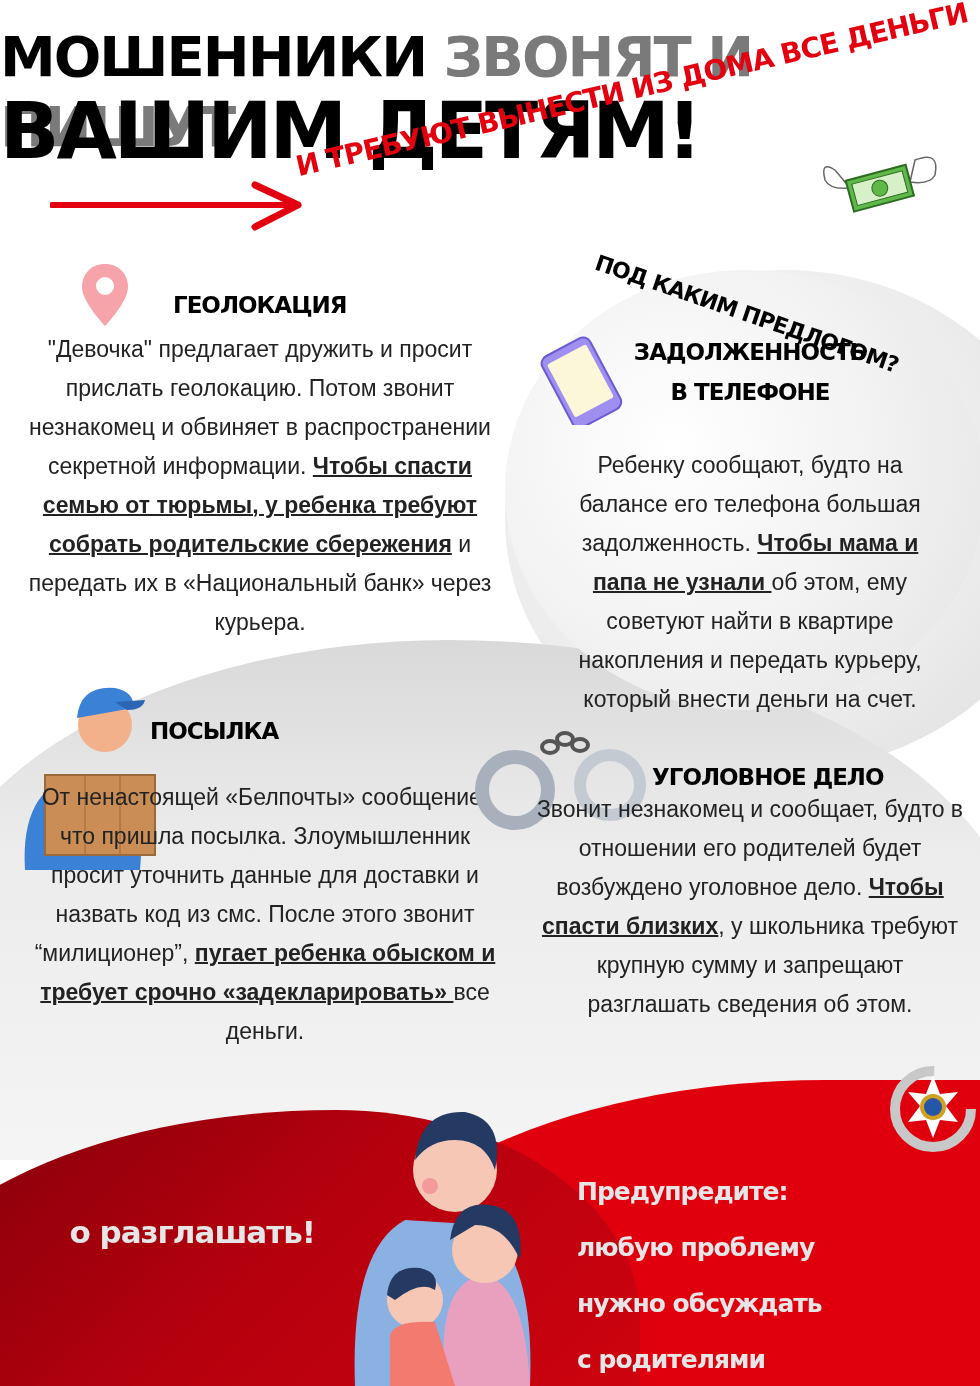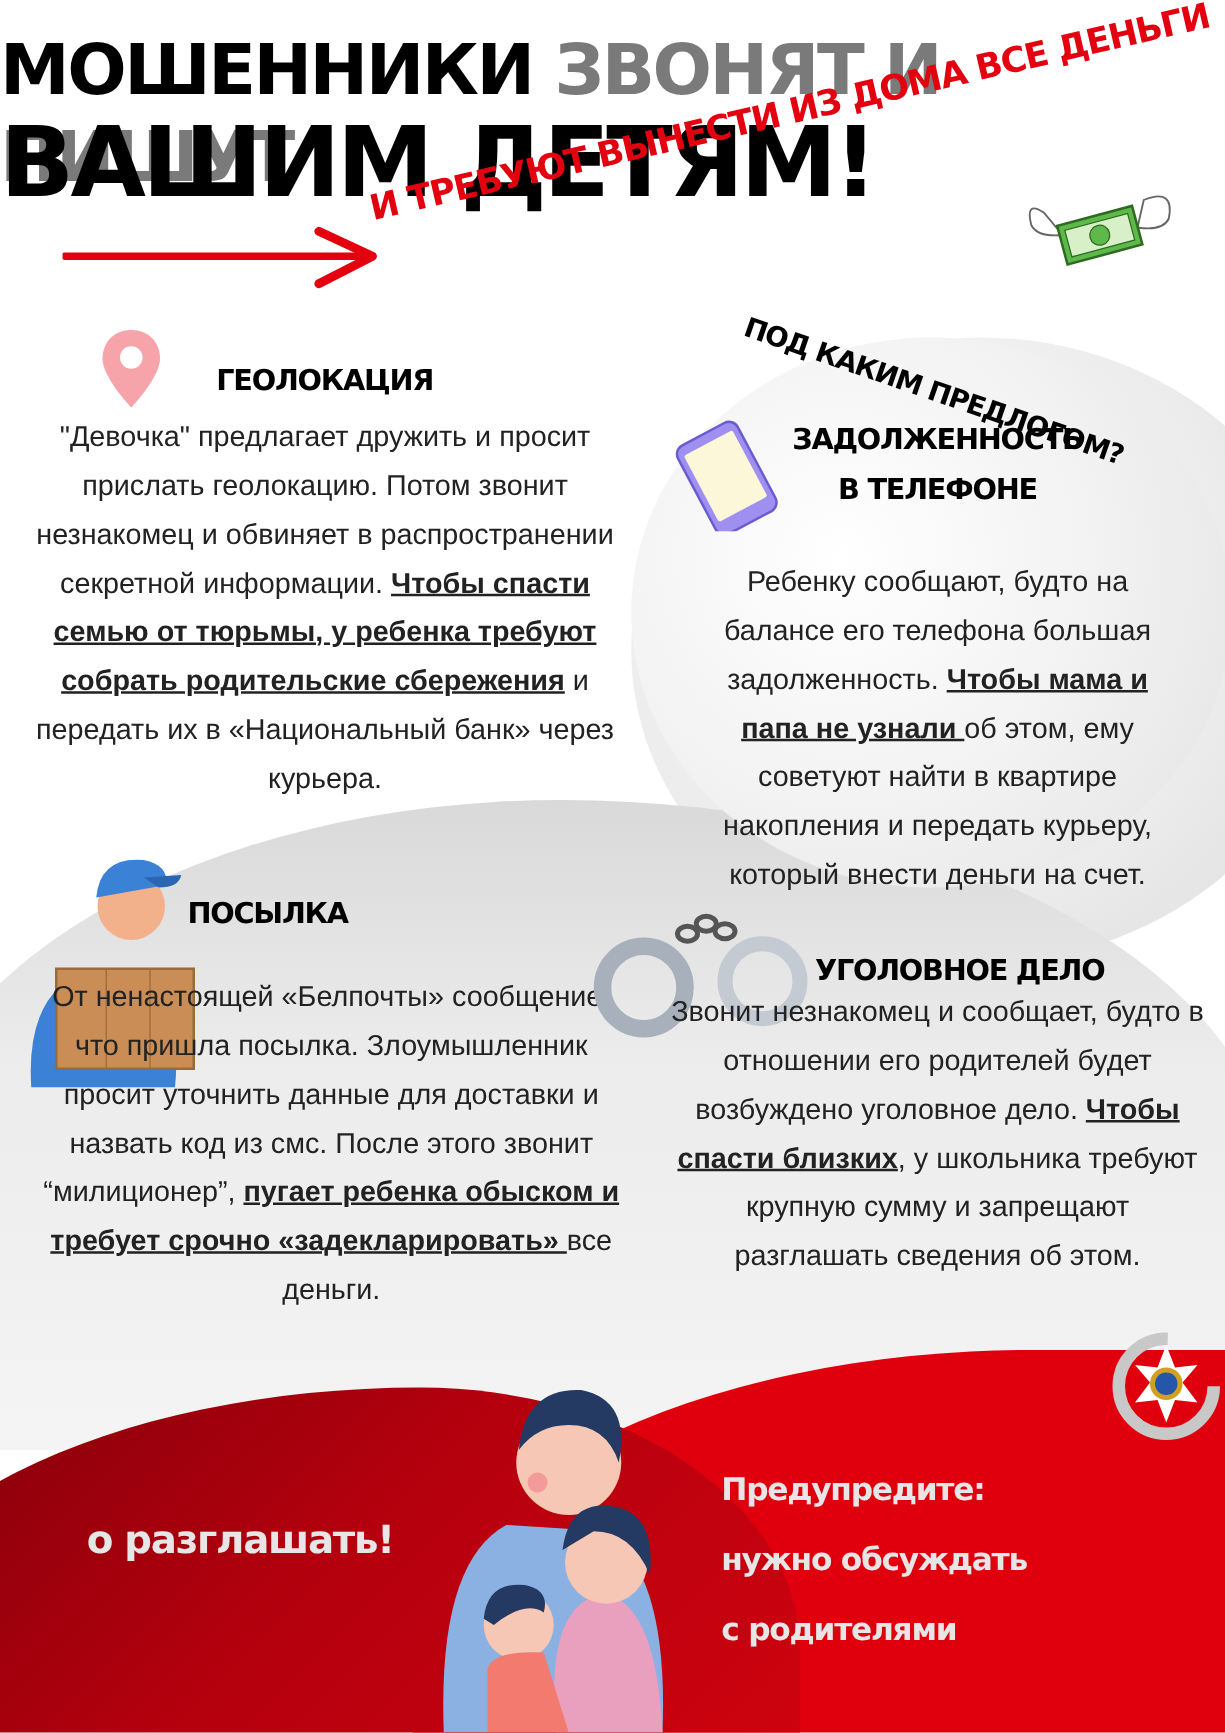--- a/index.html
+++ b/index.html
@@ -122,15 +122,16 @@
   <circle cx="80" cy="200" r="28" fill="#f5c7b4"></circle>
   <path d="M52 195 Q55 165 85 168 Q105 172 100 190 Q85 180 60 200 Z" fill="#243a63"></path>
   <path d="M55 235 Q60 220 100 222 L120 286 L55 286 Z" fill="#f27a6e"></path>
 </svg>
 
 <div class="abs bottom-t" style="left:20px;top:1205px;width:295px;text-align:right;font-size:31px;line-height:54px;">
   <div>о разглашать!</div>
 </div>
 <div class="abs bottom-t" style="left:577px;top:1140px;width:400px;font-size:25px;line-height:56px;margin-top:24px;">
   <div>Предупредите:</div>
+  <div>любую проблему</div>
   <div>нужно обсуждать</div>
   <div>с родителями</div>
 </div>
 
 </body></html>

